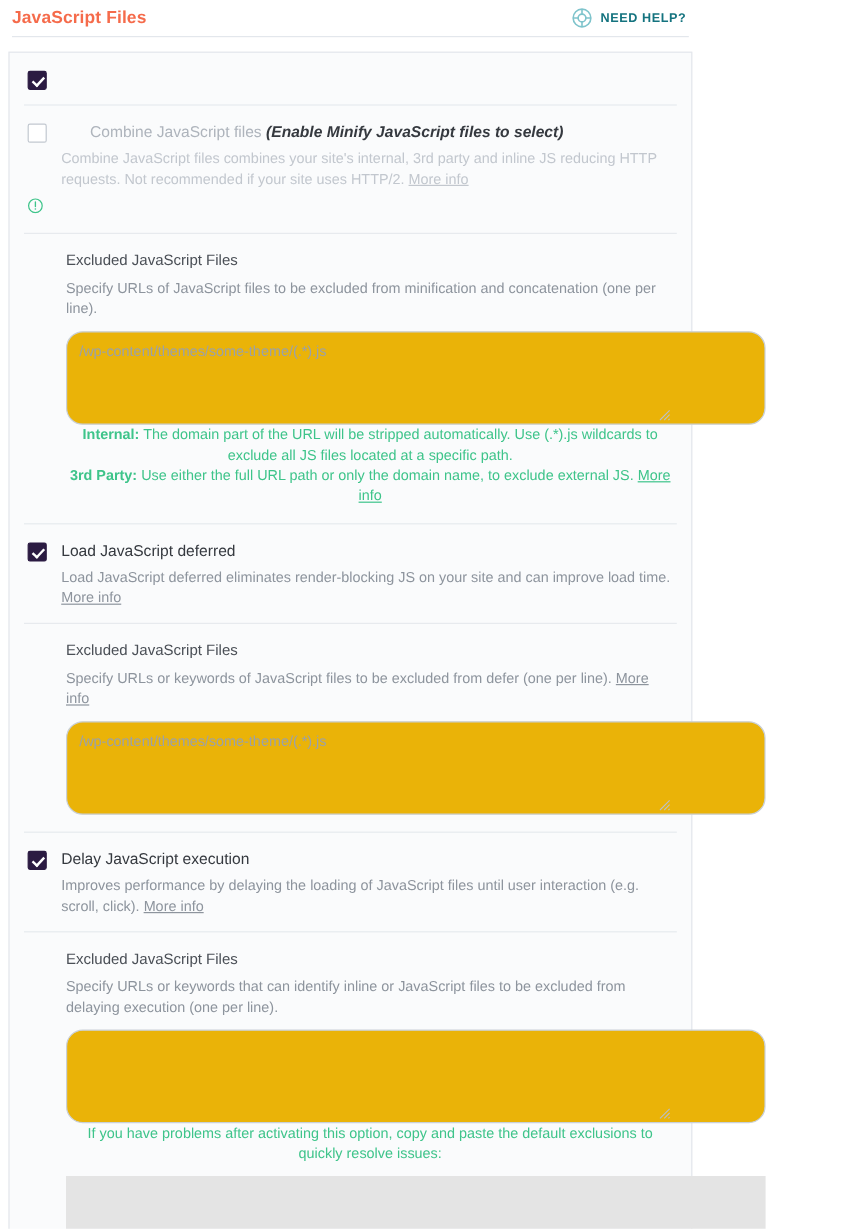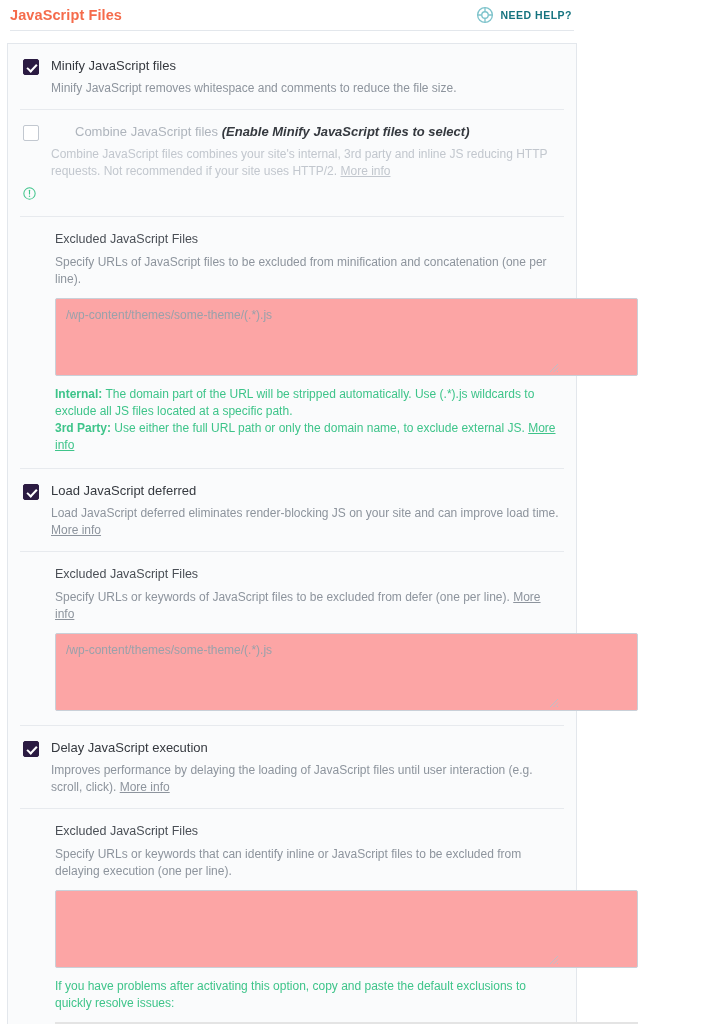--- a/index.html
+++ b/index.html
@@ -167,46 +167,46 @@
     font-size: 12px;
     line-height: 17px;
     color: #8d949d;
   }
   .ta-wrap { margin-top: 10px; position: relative; }
   textarea.excl {
     width: 583px;
     height: 78px;
     box-sizing: border-box;
     border: 1px solid #c9d0d8;
-    background: #fca5a5;
-    border-radius: 2px;
+    background: #eab308;
+    border-radius: 14px;
     padding: 8px 10px;
     font-family: "Liberation Sans", sans-serif;
     font-size: 12px;
     line-height: 17px;
     color: #4a4f56;
     resize: none;
     outline: none;
     display: block;
   }
   textarea.excl::placeholder { color: #9aa1aa; }
   .resize-grip {
     position: absolute;
     right: 3px;
     bottom: 3px;
     width: 10px;
     height: 10px;
     pointer-events: none;
   }
 
   .hint-green {
-    margin-top: 10px;
     font-size: 12px;
     line-height: 17px;
     color: #3ec48a;
+    text-align: center;
   }
   .hint-green b { font-weight: bold; }
   .hint-green a {
     color: #3ec48a;
     text-decoration: underline;
   }
 
   
   .code-block {
     margin-top: 10px;
@@ -239,24 +239,20 @@
       </span>
       <span class="need-help-label">NEED HELP?</span>
     </div>
   </div>
   <div class="header-rule"></div>
 
   <div class="card">
 
     <div class="option">
       <div class="cbox on"></div>
-      <div class="option-body">
-        <div class="option-label">Minify JavaScript files</div>
-        <div class="option-desc">Minify JavaScript removes whitespace and comments to reduce the file size.</div>
-      </div>
     </div>
 
     <div class="divider"></div>
 
     <div class="option tight-bottom">
       <div class="cbox off"></div>
       <div class="option-body">
         <div class="option-label muted">
           <span>Combine JavaScript files</span>
           <span class="label-hint">(Enable Minify JavaScript files to select)</span>

